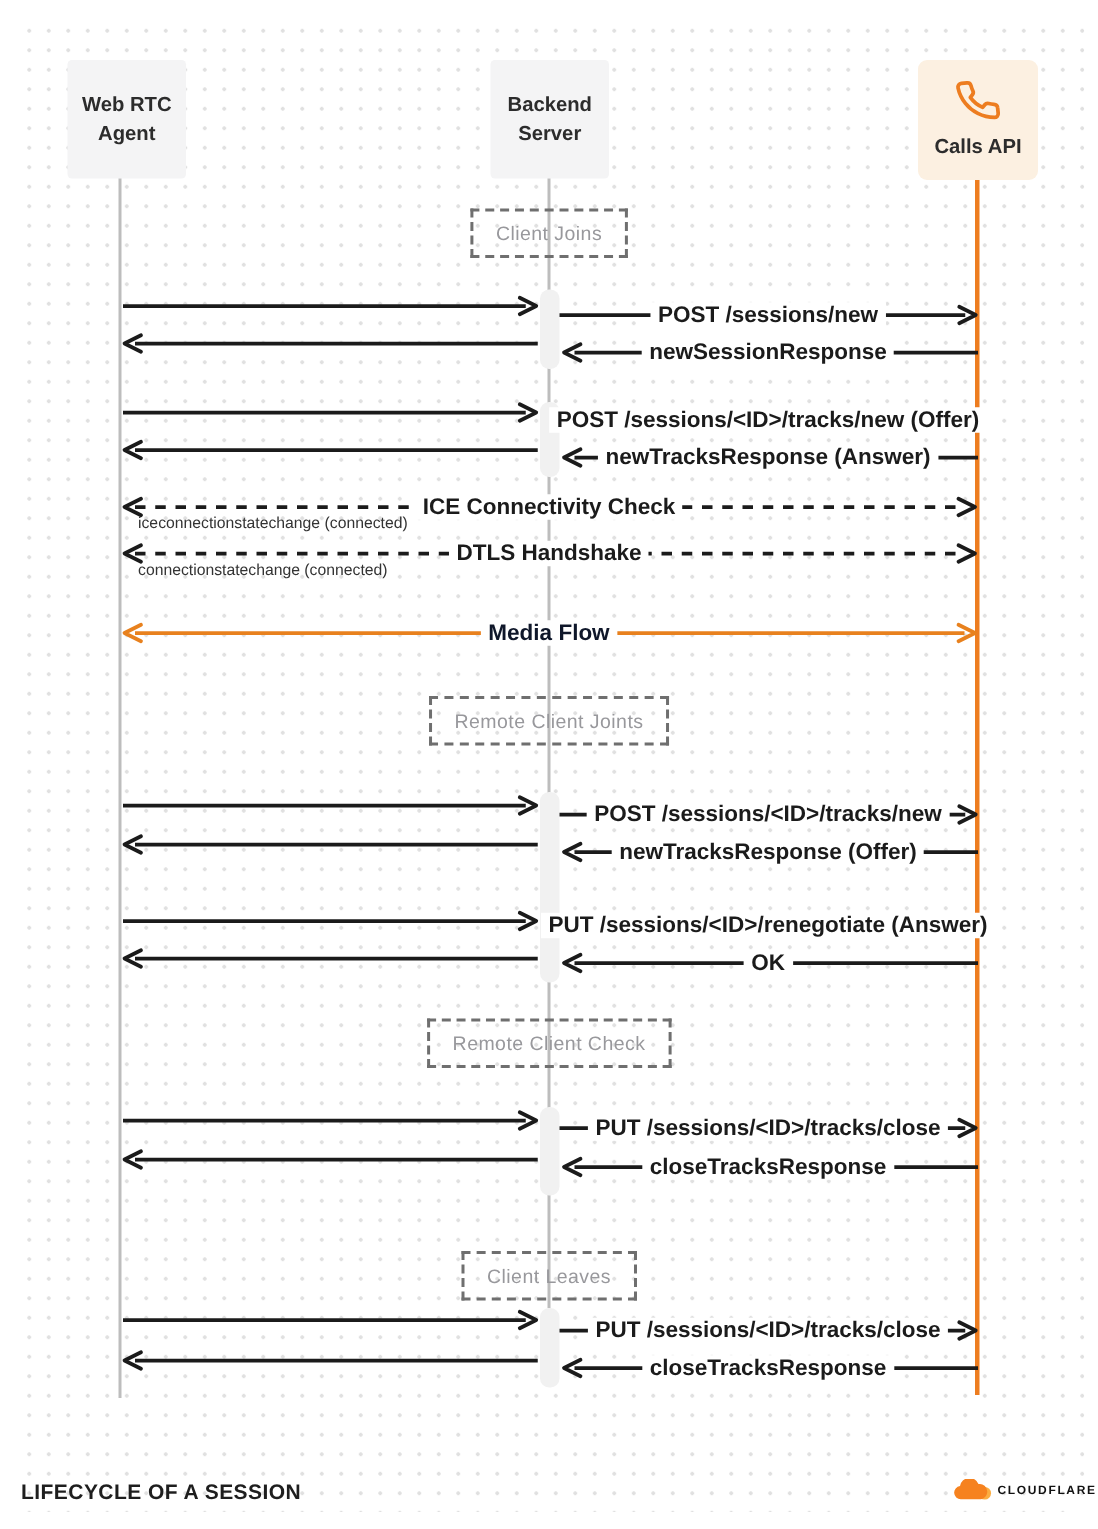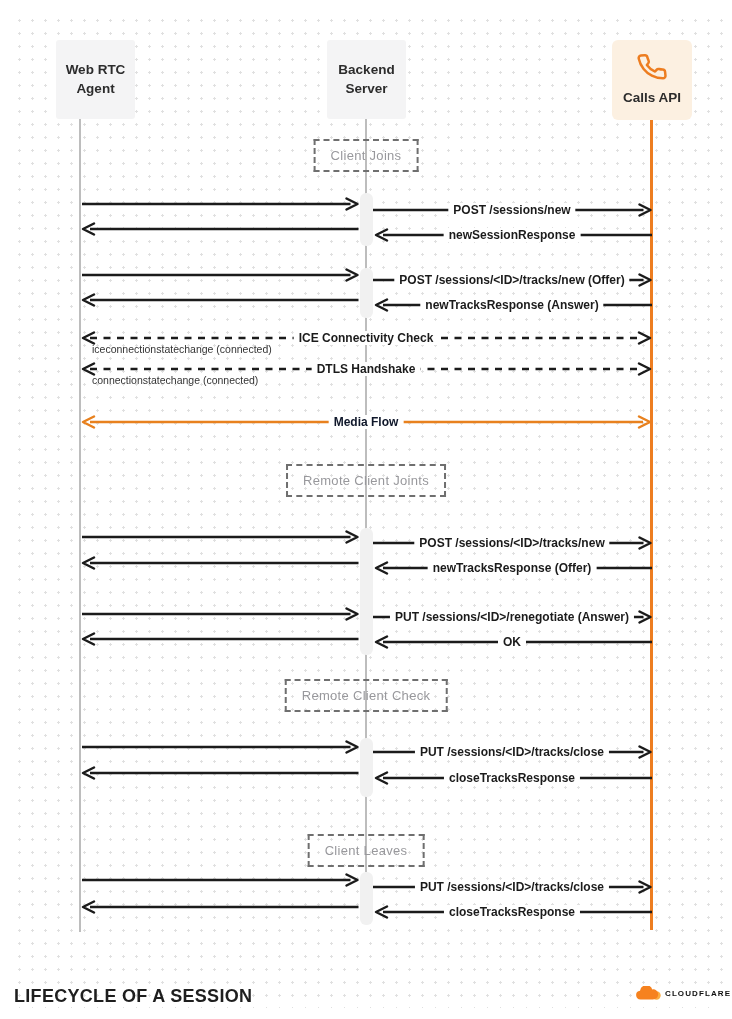--- a/index.html
+++ b/index.html
@@ -17,47 +17,47 @@
     text-align:center;font-weight:bold;font-size:13.5px;line-height:1.35;color:#2c2c2c;
     border-radius:3px;white-space:pre-line;
   }
   .actor-gray{background:#f4f4f5;}
   .actor-orange{background:#fcf0e1;border-radius:6px;}
   .lifeline{position:absolute;}
   .activation{position:absolute;width:13px;background:#f1f1f1;border-radius:6px;margin-left:-6.5px;}
   .msg-svg{position:absolute;overflow:visible;}
   .msg-label{
     position:absolute;transform:translate(-50%,-50%);white-space:nowrap;
-    font-weight:bold;font-size:12px;color:#1b1b1b;background:#ffffff;padding:0 5px;
+    font-weight:bold;font-size:15px;color:#1b1b1b;background:#ffffff;padding:0 5px;
   }
   .msg-label.orange{color:#0f172a;}
   .msg-note{
     position:absolute;font-size:10.5px;color:#333333;white-space:nowrap;font-weight:normal;
   }
   .group-box{
     position:absolute;transform:translateX(-50%);border:2px dashed #6f6f6f;
     color:#98989c;font-size:13px;letter-spacing:.3px;padding:7px 15px;white-space:nowrap;
     background:transparent;
   }
   #footer-title{
-    position:absolute;left:14px;top:986px;font-weight:bold;font-size:18px;color:#1e1e1e;
+    position:absolute;left:14px;top:986px;font-weight:bold;font-size:14px;color:#1e1e1e;
     letter-spacing:.3px;
   }
   #brand{
     position:absolute;left:636px;top:986px;display:flex;align-items:center;gap:3px;
   }
   #brand-text{font-weight:bold;font-size:8px;letter-spacing:1.1px;color:#111111;}
 </style>
 </head>
 <body>
 
 <div id="canvas">
   <div id="dotgrid"></div>
   <div id="layer">
-      <div class="actor-box actor-gray" style="left: 56px; top: 40px; width: 79px; height: 79px;"><span>Web RTC
+      <div class="actor-box actor-gray" style="left: 45px; top: 40px; width: 79px; height: 79px;"><span>Web RTC
 Agent</span></div>
       <div class="actor-box actor-gray" style="left: 327px; top: 40px; width: 79px; height: 79px;"><span>Backend
 Server</span></div>
       <div class="actor-box actor-orange" style="left: 612px; top: 40px; width: 80px; height: 80px;"><svg width="30" height="30" viewBox="0 0 24 24" style="margin-bottom: 7px; transform: rotate(-6deg);">
           <path d="M22 16.92v3a2 2 0 0 1-2.18 2 19.79 19.79 0 0 1-8.63-3.07 19.5 19.5 0 0 1-6-6 19.79 19.79 0 0 1-3.07-8.67A2 2 0 0 1 4.11 2h3a2 2 0 0 1 2 1.72 12.84 12.84 0 0 0 .7 2.81 2 2 0 0 1-.45 2.11L8.09 9.91a16 16 0 0 0 6 6l1.27-1.27a2 2 0 0 1 2.11-.45 12.84 12.84 0 0 0 2.81.7A2 2 0 0 1 22 16.92z" fill="none" stroke="#ed7d20" stroke-width="2" stroke-linejoin="round" stroke-linecap="round"></path>
         </svg><span>Calls API</span></div>
       <div class="lifeline" style="left: 78.5px; top: 119px; width: 2px; height: 813px; background: rgb(189, 189, 189); position: absolute;"></div>
       <div class="lifeline" style="left: 365px; top: 119px; width: 2px; height: 753px; background: rgb(189, 189, 189); position: absolute;"></div>
       <div class="lifeline" style="left: 650.25px; top: 120px; width: 2.5px; height: 810px; background: rgb(237, 125, 32); position: absolute;"></div>
       <div class="activation" style="left: 366px; top: 193px; height: 53px;"></div>

